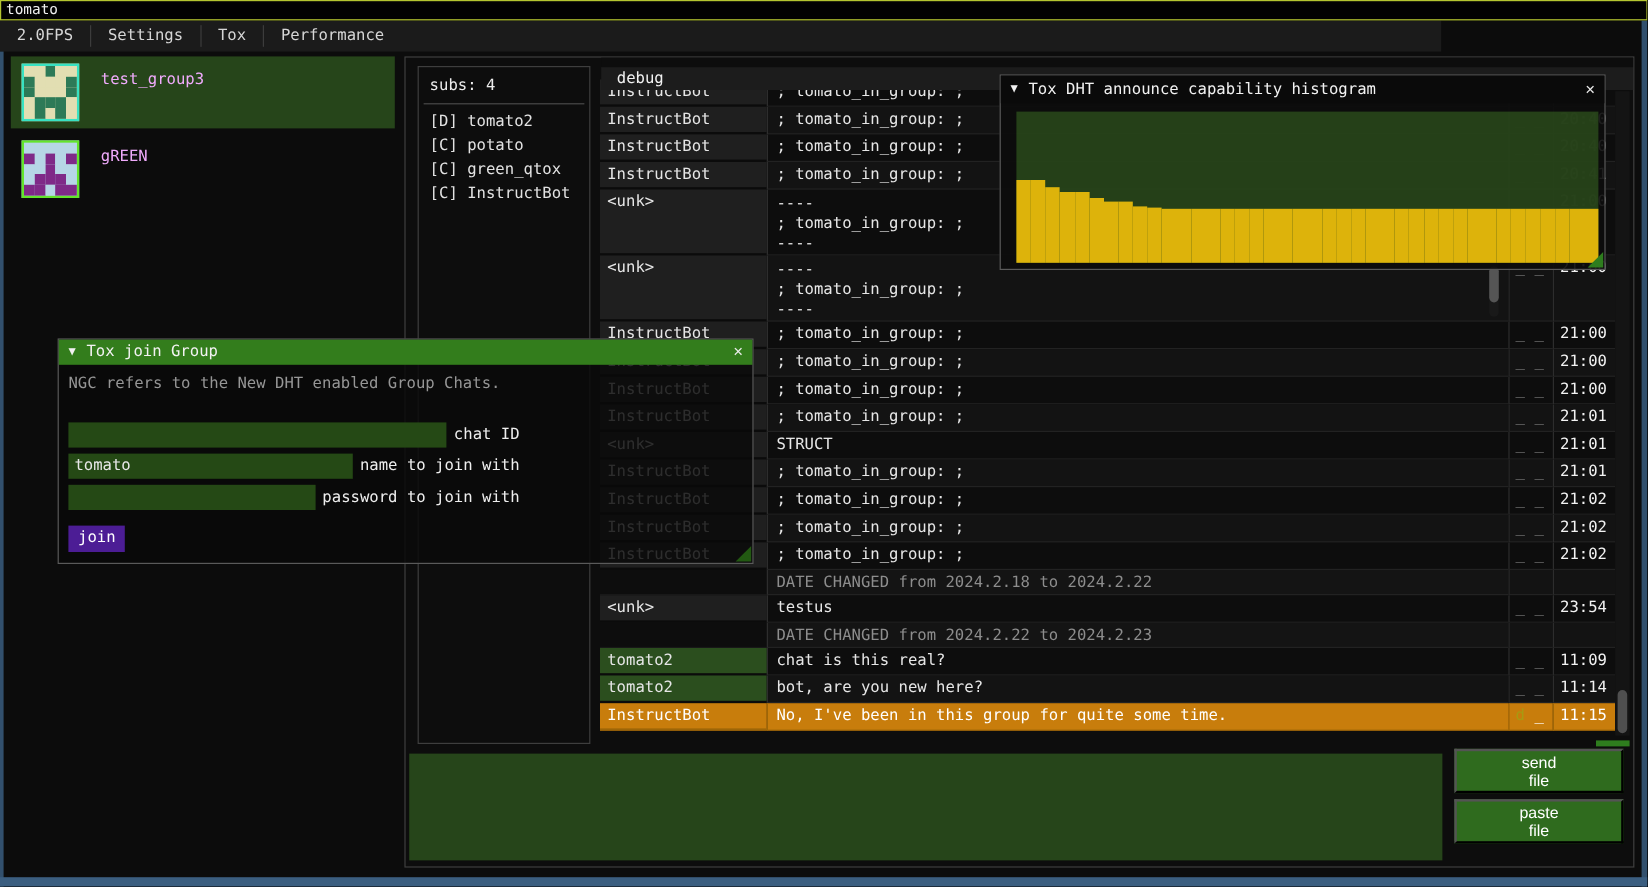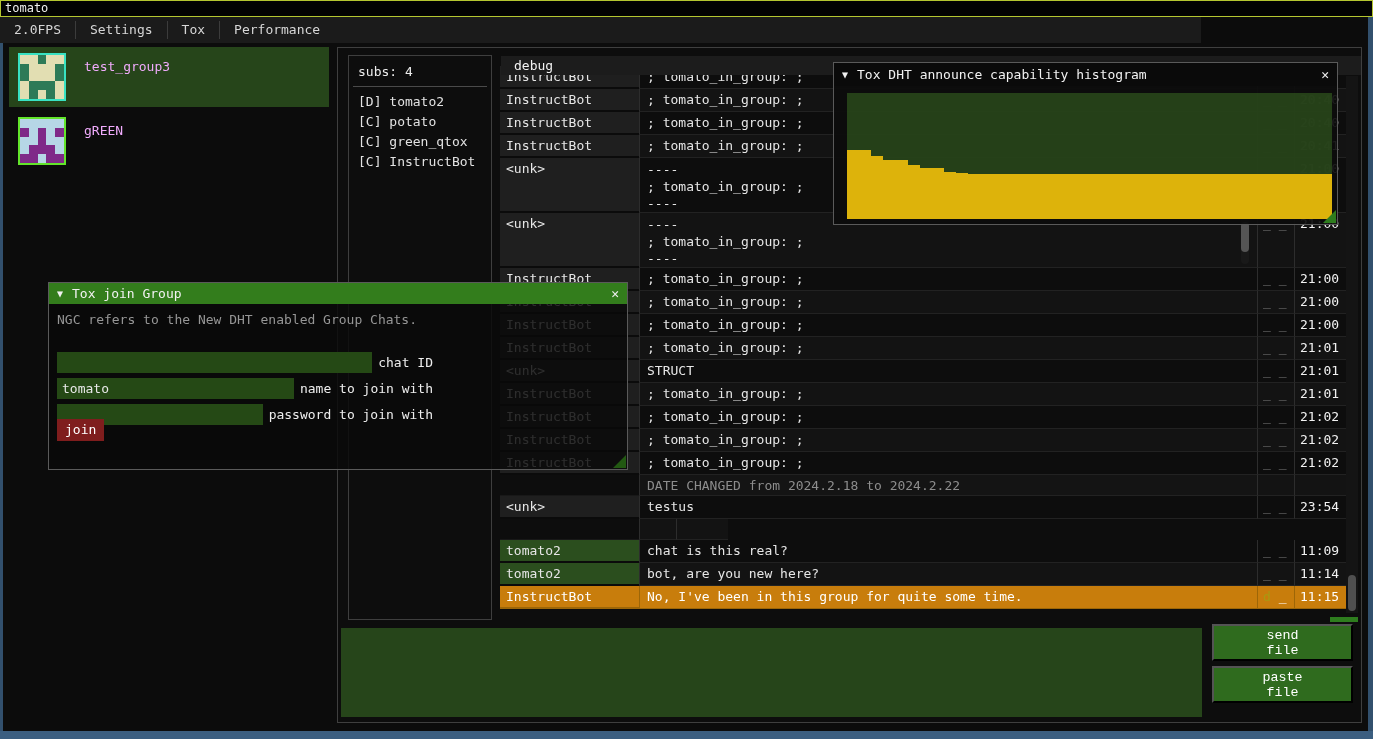--- a/index.html
+++ b/index.html
@@ -67,21 +67,21 @@
   
   .vscroll { position:absolute; left:1346px; top:76px; width:12px; height:537px; background:#141414; z-index:6; }
   .vscroll .thumb { position:absolute; left:2px; top:499px; width:8px; height:36px; background:#4f4f4f; border-radius:4px; }
   .grip-strip { position:absolute; left:1330px; top:617px; width:28px; height:5px; background:#2e7d1e; z-index:6; }
   
   .composer-input { position:absolute; left:341px; top:628px; width:861px; height:89px;
     background:#26451a; border:none; outline:none; resize:none; color:#e6e6e6;
     font-family:"DejaVu Sans Mono", monospace; font-size:13px; z-index:5; }
   .file-btn { position:absolute; left:1212px; width:141px; height:37px; background:#2f6b1e;
     color:#fff; display:flex; flex-direction:column; justify-content:center; align-items:center;
-    line-height:15px; z-index:5;font-family:Liberation Mono, monospace; }
+    line-height:15px; z-index:5; }
   .file-btn.send { top:624px; } .file-btn.paste { top:666px; }
   
   .fwin { position:absolute; border:1px solid #5a5a5a; }
   .fwin-title { height:23px; display:flex; align-items:center; padding:0 8px; color:#f2f2f2; }
   .fwin-title .tri { font-size:10px; margin-right:9px; }
   .fwin-title .close { margin-left:auto; font-size:13px; color:#eee; }
   .histo-win { left:833px; top:62px; width:505px; height:163px; background:rgba(12,12,12,0.92); z-index:20; }
   .histo-title { background:#0a0a0a; }
   .histo-plot { position:absolute; left:13px; top:30px; width:485px; height:126px;
     background:rgba(43,75,28,0.84); display:flex; align-items:flex-end; }
@@ -89,21 +89,21 @@
   .grip { position:absolute; right:1px; bottom:1px; width:0; height:0;
     border-left:13px solid transparent; border-bottom:13px solid #2e7d1e; }
   .join-win { left:48px; top:282px; width:580px; height:188px; background:rgba(10,10,10,0.84); z-index:30; }
   .join-title { background:#337d1c; height:21px; }
   .join-desc { padding-left:8px; color:#969696; line-height:20px; }
   .join-desc .d0 { padding-top:6px; }
   .join-field { position:absolute; left:8px; width:376px; height:21px; display:flex; }
   .join-field input { width:376px; height:21px; background:#254915; border:none; outline:none;
     color:#e8e8e8; font-family:"DejaVu Sans Mono", monospace; font-size:13px; padding:0 5px; }
   .join-field .f-label { margin-left:6px; line-height:21px; color:#eee; white-space:nowrap; }
-  .join-btn { position:absolute; left:8px; top:136px; min-width:44px; height:22px; background:#7f1d1d;
+  .join-btn { position:absolute; left:8px; top:155px; min-width:44px; height:22px; background:#4c1d95;
     color:#fff; border:none; font-family:"DejaVu Sans Mono", monospace; font-size:13px; padding:0 8px; line-height:22px; }
   .join-grip { border-bottom-color:#225912; }
 </style>
 </head>
 <body>
 
 <div class="screen">
 
   <div class="os-titlebar">
     <span>tomato</span>
@@ -308,20 +308,21 @@
         <div class="c-time"></div>
       </div>
       <div class="row msg">
         <div class="c-name">&lt;unk&gt;</div>
         <div class="c-msg">testus</div>
         <div class="c-flags"><span>_</span><span> _</span></div>
         <div class="c-time">23:54</div>
       </div>
       <div class="row date">
         <div class="c-name"></div>
+        <div class="c-msg">DATE CHANGED from 2024.2.22 to 2024.2.23</div>
         <div class="c-flags"></div>
         <div class="c-time"></div>
       </div>
       <div class="row msg self">
         <div class="c-name">tomato2</div>
         <div class="c-msg">chat is this real?</div>
         <div class="c-flags"><span>_</span><span> _</span></div>
         <div class="c-time">11:09</div>
       </div>
       <div class="row msg self">

